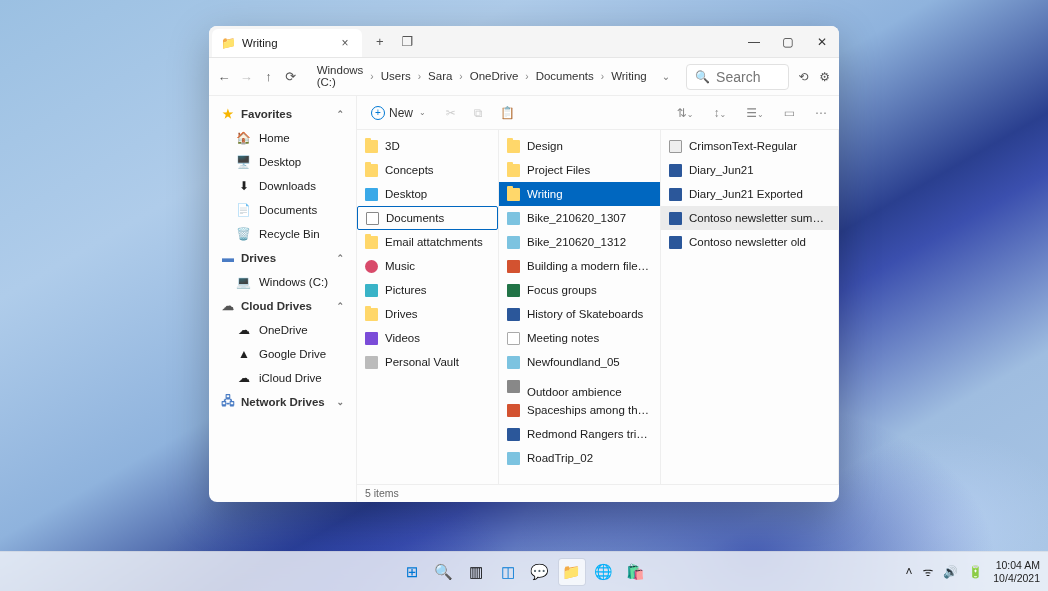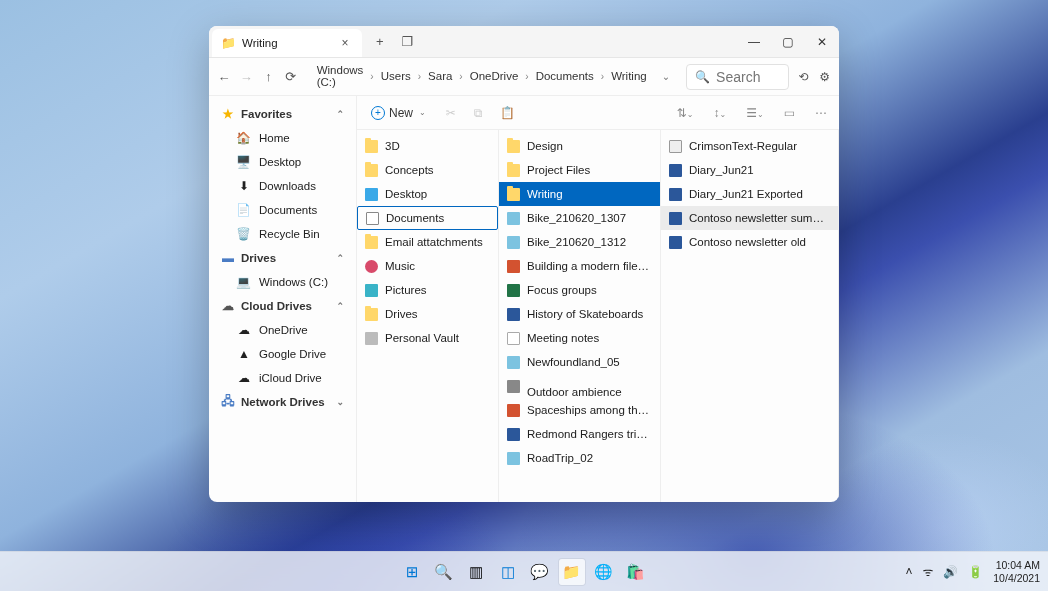--- a/index.html
+++ b/index.html
@@ -276,20 +276,24 @@
             </div>
             <div class="item">
               <span class="fi pic"></span>
               <span style="overflow: hidden; text-overflow: ellipsis;">Pictures</span>
             </div>
             <div class="item">
               <span class="fi folder"></span>
               <span style="overflow: hidden; text-overflow: ellipsis;">Drives</span>
             </div>
             <div class="item">
+              <span class="fi vid"></span>
+              <span style="overflow: hidden; text-overflow: ellipsis;">Videos</span>
+            </div>
+            <div class="item">
               <span class="fi lock"></span>
               <span style="overflow: hidden; text-overflow: ellipsis;">Personal Vault</span>
             </div>
           </div>
         <div class="col col2" id="col2">
             <div class="item">
               <span class="fi folder"></span>
               <span style="overflow: hidden; text-overflow: ellipsis;">Design</span>
             </div>
             <div class="item">
@@ -362,20 +366,21 @@
               <span class="fi word"></span>
               <span style="overflow: hidden; text-overflow: ellipsis;">Contoso newsletter summe…</span>
             </div>
             <div class="item">
               <span class="fi word"></span>
               <span style="overflow: hidden; text-overflow: ellipsis;">Contoso newsletter old</span>
             </div>
           </div>
       </div>
 
+      <div class="status">5 items</div>
     </div>
   </div>
 </div>
 
 <div class="taskbar">
   <div class="task-center">
     <div class="task-ic" style="color:#0078d4">⊞</div>
     <div class="task-ic">🔍</div>
     <div class="task-ic">▥</div>
     <div class="task-ic" style="color:#0078d4">◫</div>

